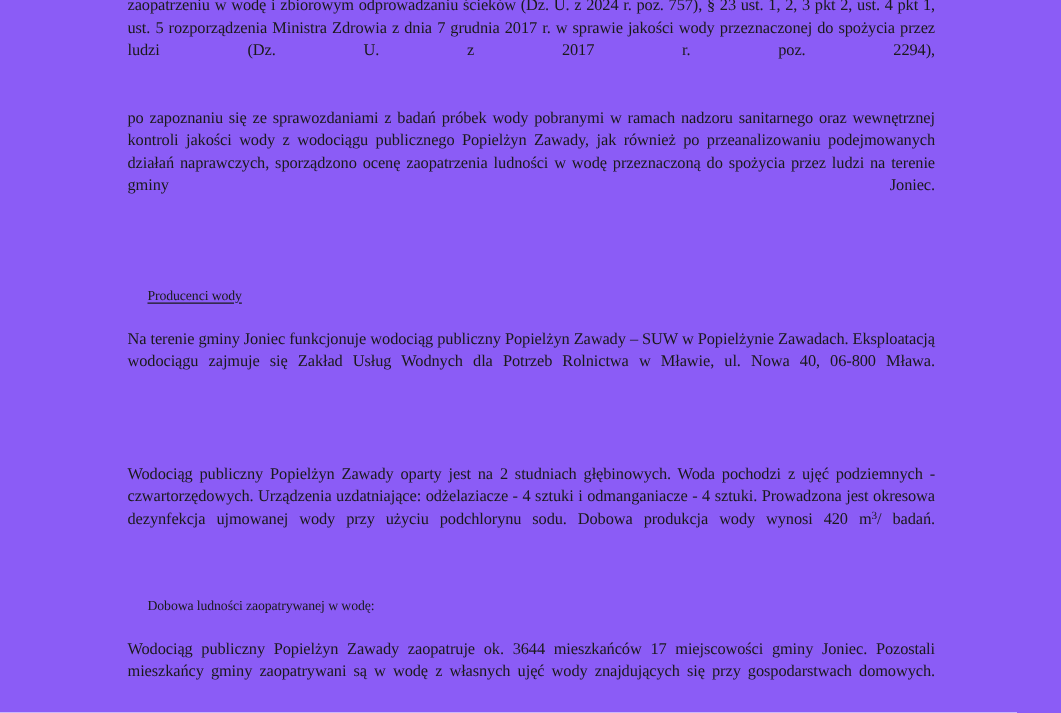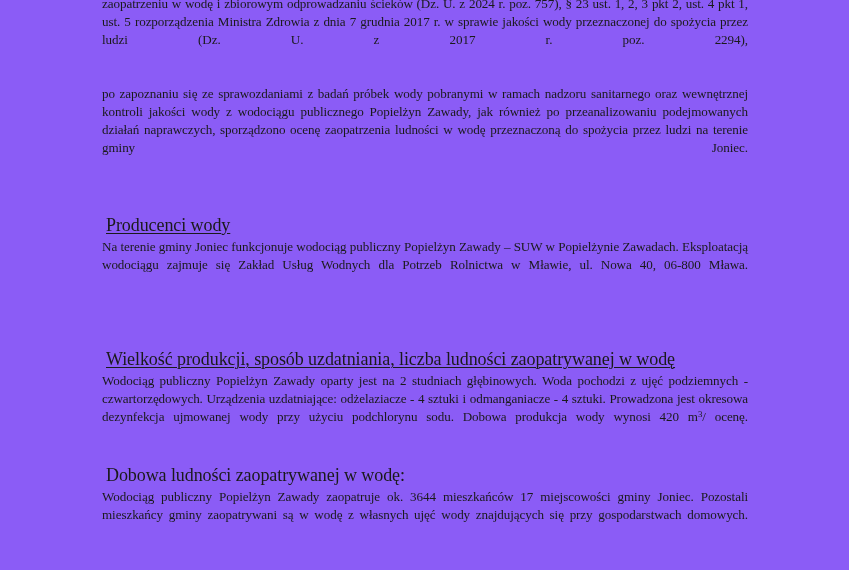--- a/index.html
+++ b/index.html
@@ -37,22 +37,22 @@
     word-spacing: 0px;
     hyphens: none;
   }
   
   .para::after {
     content: "";
     display: inline-block;
     width: 100%;
   }
   .heading {
-    margin: 4px;
-    font-size: 18px;
+    margin: 16px;
+    font-size: 11px;
     line-height: 18.05px;
     font-weight: normal;
     text-align: left;
     letter-spacing: -0.08px;
   }
   .heading .u {
     text-decoration: underline;
     text-underline-offset: 2px;
     text-decoration-thickness: 1px;
   }
@@ -83,23 +83,22 @@
     <p class="heading"><span class="u">Producenci wody</span></p>
 
     <p class="para">Na terenie gminy Joniec funkcjonuje wodociąg publiczny Popielżyn Zawady – SUW w Popielżynie Zawadach. Eksploatacją wodociągu zajmuje się Zakład Usług Wodnych dla Potrzeb Rolnictwa w Mławie, ul. Nowa 40, 06-800 Mława.</p>
 
     <div class="spacer"></div>
     <div class="spacer"></div>
 
 
     <div class="spacer"></div>
 
-    <p class="heading"><span class="u"> Wielkość produkcji, sposób uzdatniania, liczba ludności zaopatrywanej w wodę</span></p>
 
-    <p class="para"><span>Wodociąg publiczny Popielżyn Zawady oparty jest na 2 studniach głębinowych. Woda pochodzi z ujęć podziemnych - czwartorzędowych. Urządzenia uzdatniające: odżelaziacze - 4 sztuki i odmanganiacze - 4 sztuki. Prowadzona jest okresowa dezynfekcja ujmowanej wody przy użyciu podchlorynu sodu. Dobowa produkcja wody wynosi 420 m</span><sup>3</sup><span>/ ocenę.</span></p>
+    <p class="para"><span>Wodociąg publiczny Popielżyn Zawady oparty jest na 2 studniach głębinowych. Woda pochodzi z ujęć podziemnych - czwartorzędowych. Urządzenia uzdatniające: odżelaziacze - 4 sztuki i odmanganiacze - 4 sztuki. Prowadzona jest okresowa dezynfekcja ujmowanej wody przy użyciu podchlorynu sodu. Dobowa produkcja wody wynosi 420 m</span><sup>3</sup><span>/ badań.</span></p>
 
     <div class="spacer"></div>
 
     <p class="heading">Dobowa ludności zaopatrywanej w wodę:</p>
 
     <p class="para">Wodociąg publiczny Popielżyn Zawady zaopatruje ok. 3644 mieszkańców 17 miejscowości gminy Joniec. Pozostali mieszkańcy gminy zaopatrywani są w wodę z własnych ujęć wody znajdujących się przy gospodarstwach domowych.</p>
 
   </div>
 </div>
 

